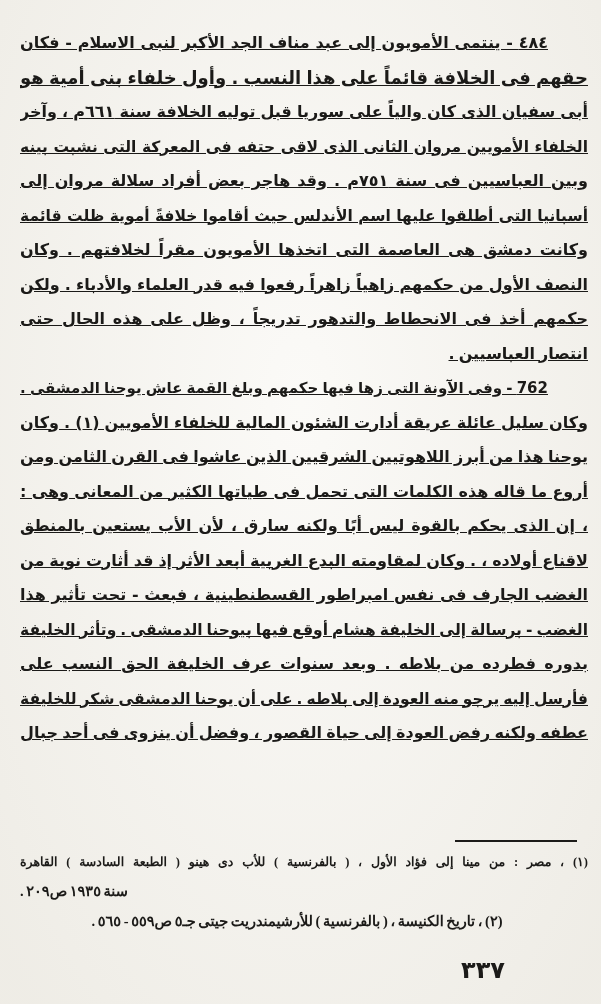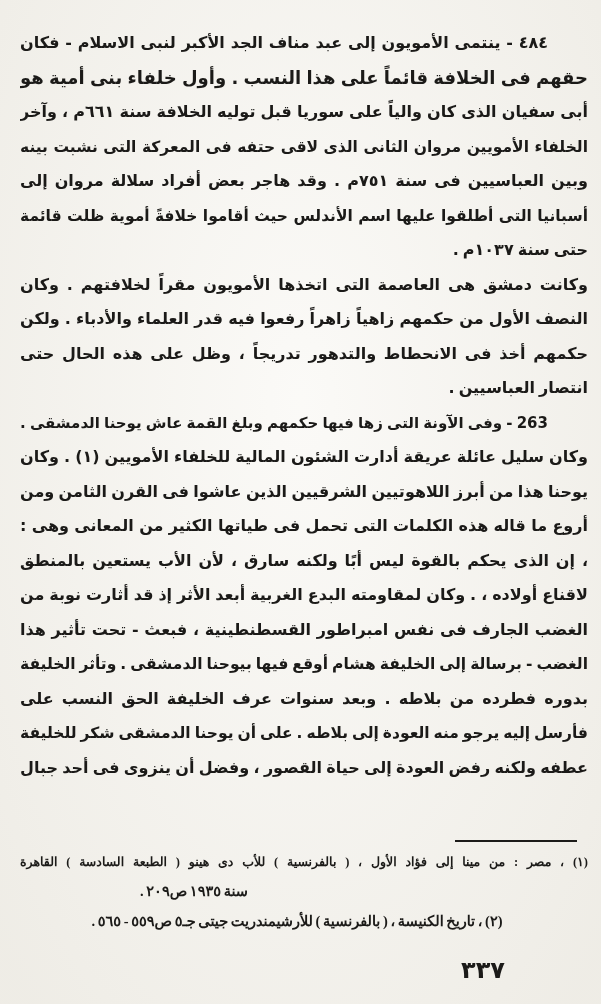--- a/index.html
+++ b/index.html
@@ -22,21 +22,21 @@
     background-color: #f6f4ee;
     background-image: radial-gradient(ellipse at 50% 40%, rgba(255,255,255,0.55) 0%, rgba(120,115,100,0.06) 95%);
     overflow: hidden;
   }
   .body-text {
     position: absolute;
     top: 26px;
     right: 13px;
     left: 20px;
   }
-  .para { margin: 0; padding: 0; }
+  .para { margin: 0; padding: 0; text-decoration: underline; }
   .line {
     font-size: 16px;
     line-height: 34.5px;
     height: 34.5px;
     overflow: hidden;
     text-align: justify;
     text-align-last: justify;
     word-spacing: -1.5px;
     white-space: normal;
   }
@@ -62,21 +62,21 @@
     height: 29px;
     overflow: hidden;
     word-spacing: -1px;
     font-family: Liberation Serif, serif;
   }
   .fn-just {
     text-align: justify;
     text-align-last: justify;
   }
   .fn-cont {
-    text-align: center;
+    text-align: left;
     padding-right: 220px;
   }
   .fn2 {
     text-align: center;
     padding-right: 14px;
     margin-top: 1px;
   }
   .page-number {
     position: absolute;
     top: 956px;
@@ -93,32 +93,31 @@
 
   <main class="body-text">
 
     <section class="para">
       <div class="line indent">٤٨٤ - ينتمى الأمويون إلى عبد مناف الجد الأكبر لنبى الاسلام - فكان</div>
       <div class="line" style="font-size: 18px;">حقهم فى الخلافة قائماً على هذا النسب . وأول خلفاء بنى أمية هو معاوية بن</div>
       <div class="line">أبى سفيان الذى كان والياً على سوريا قبل توليه الخلافة سنة ٦٦١م ، وآخر</div>
       <div class="line" style="font-size: 15.5px;">الخلفاء الأمويين مروان الثانى الذى لاقى حتفه فى المعركة التى نشبت بينه</div>
       <div class="line">وبين العباسيين فى سنة ٧٥١م . وقد هاجر بعض أفراد سلالة مروان إلى</div>
       <div class="line" style="font-size: 15.5px;">أسبانيا التى أطلقوا عليها اسم الأندلس حيث أقاموا خلافةً أموية ظلت قائمة</div>
-      <div class="line end">حتى سنة ١٠٣٧م .</div>
     </section>
 
     <section class="para">
       <div class="line">وكانت دمشق هى العاصمة التى اتخذها الأمويون مقراً لخلافتهم . وكان</div>
       <div class="line">النصف الأول من حكمهم زاهياً زاهراً رفعوا فيه قدر العلماء والأدباء . ولكن</div>
       <div class="line">حكمهم أخذ فى الانحطاط والتدهور تدريجاً ، وظل على هذه الحال حتى</div>
       <div class="line end">انتصار العباسيين .</div>
     </section>
 
     <section class="para">
-      <div class="line indent" style="font-size: 15px;">263 - وفى الآونة التى زها فيها حكمهم وبلغ القمة عاش يوحنا الدمشقى .</div>
+      <div class="line indent" style="font-size: 15px;">762 - وفى الآونة التى زها فيها حكمهم وبلغ القمة عاش يوحنا الدمشقى .</div>
       <div class="line">وكان سليل عائلة عريقة أدارت الشئون المالية للخلفاء الأمويين (١) . وكان</div>
       <div class="line">يوحنا هذا من أبرز اللاهوتيين الشرقيين الذين عاشوا فى القرن الثامن ومن</div>
       <div class="line">أروع ما قاله هذه الكلمات التى تحمل فى طياتها الكثير من المعانى وهى :</div>
       <div class="line">، إن الذى يحكم بالقوة ليس أبًا ولكنه سارق ، لأن الأب يستعين بالمنطق</div>
       <div class="line">لاقناع أولاده ، . وكان لمقاومته البدع الغربية أبعد الأثر إذ قد أثارت نوبة من</div>
       <div class="line">الغضب الجارف فى نفس امبراطور القسطنطينية ، فبعث - تحت تأثير هذا</div>
       <div class="line" style="font-size: 15.5px;">الغضب - برسالة إلى الخليفة هشام أوقع فيها بيوحنا الدمشقى . وتأثر الخليفة</div>
       <div class="line">بدوره فطرده من بلاطه . وبعد سنوات عرف الخليفة الحق النسب على طرده ،</div>
       <div class="line" style="font-size: 15.5px;">فأرسل إليه يرجو منه العودة إلى بلاطه . على أن يوحنا الدمشقى شكر للخليفة</div>
       <div class="line">عطفه ولكنه رفض العودة إلى حياة القصور ، وفضل أن ينزوى فى أحد جبال</div>

